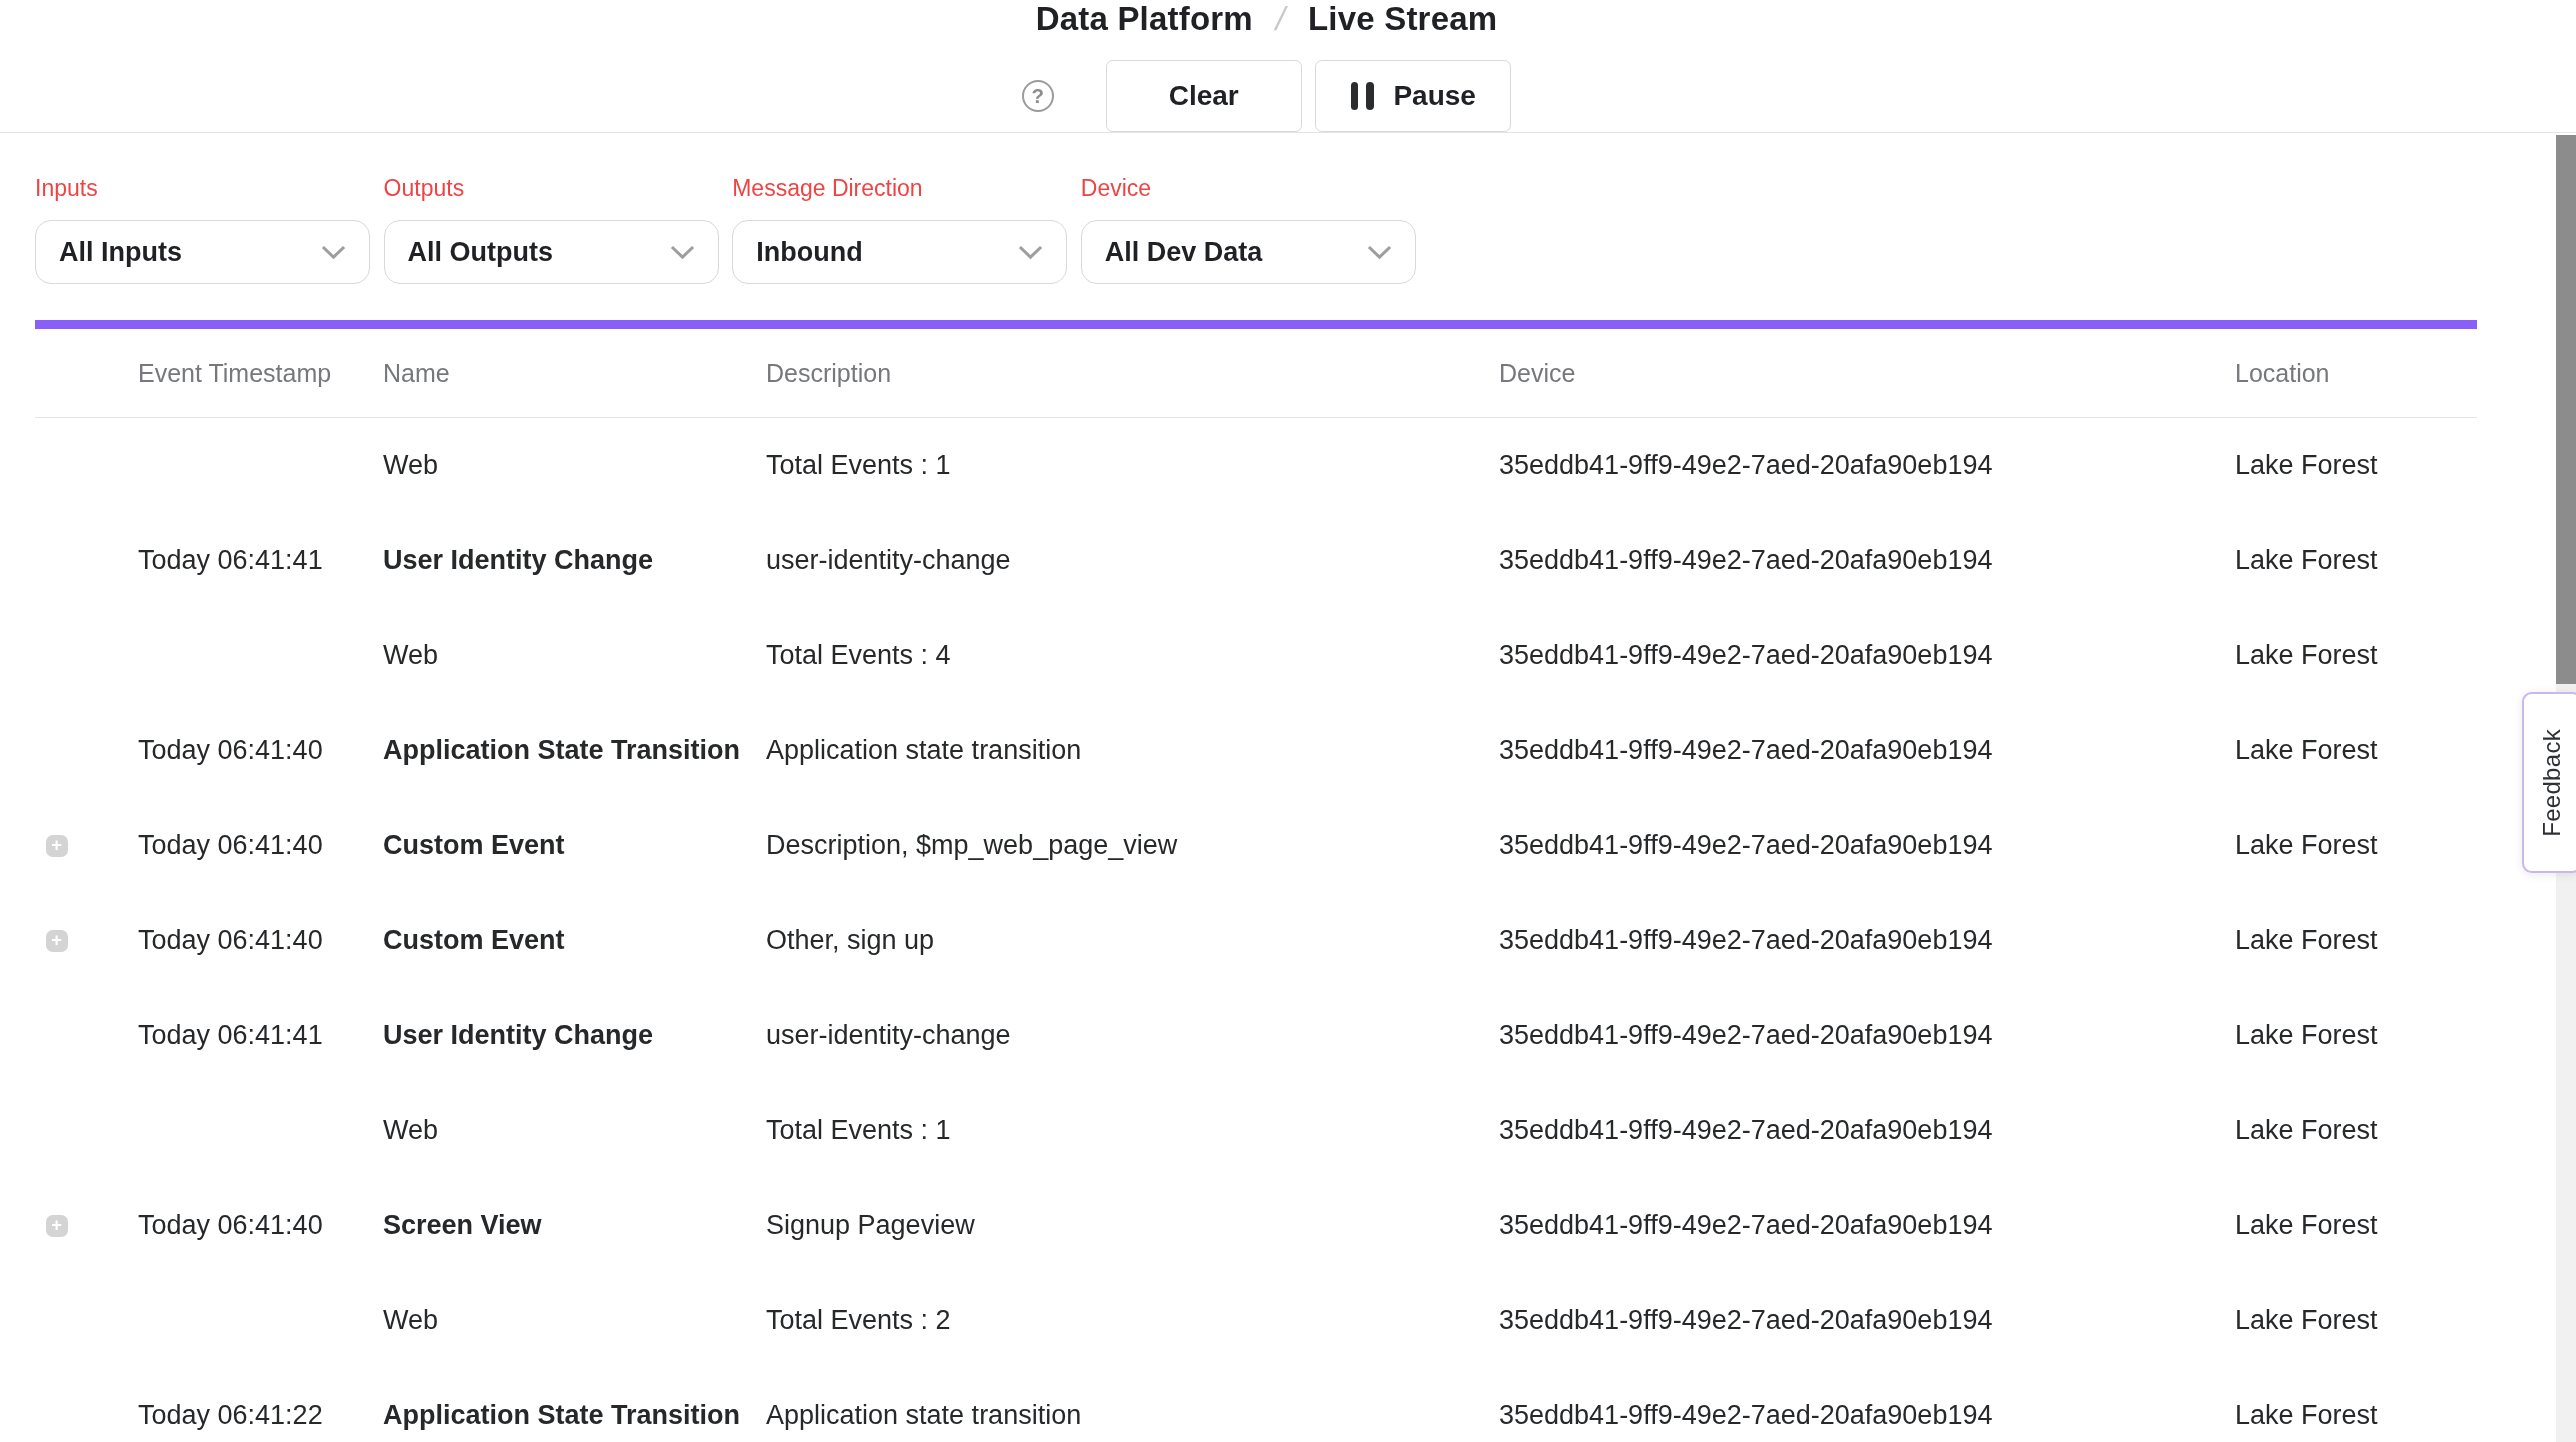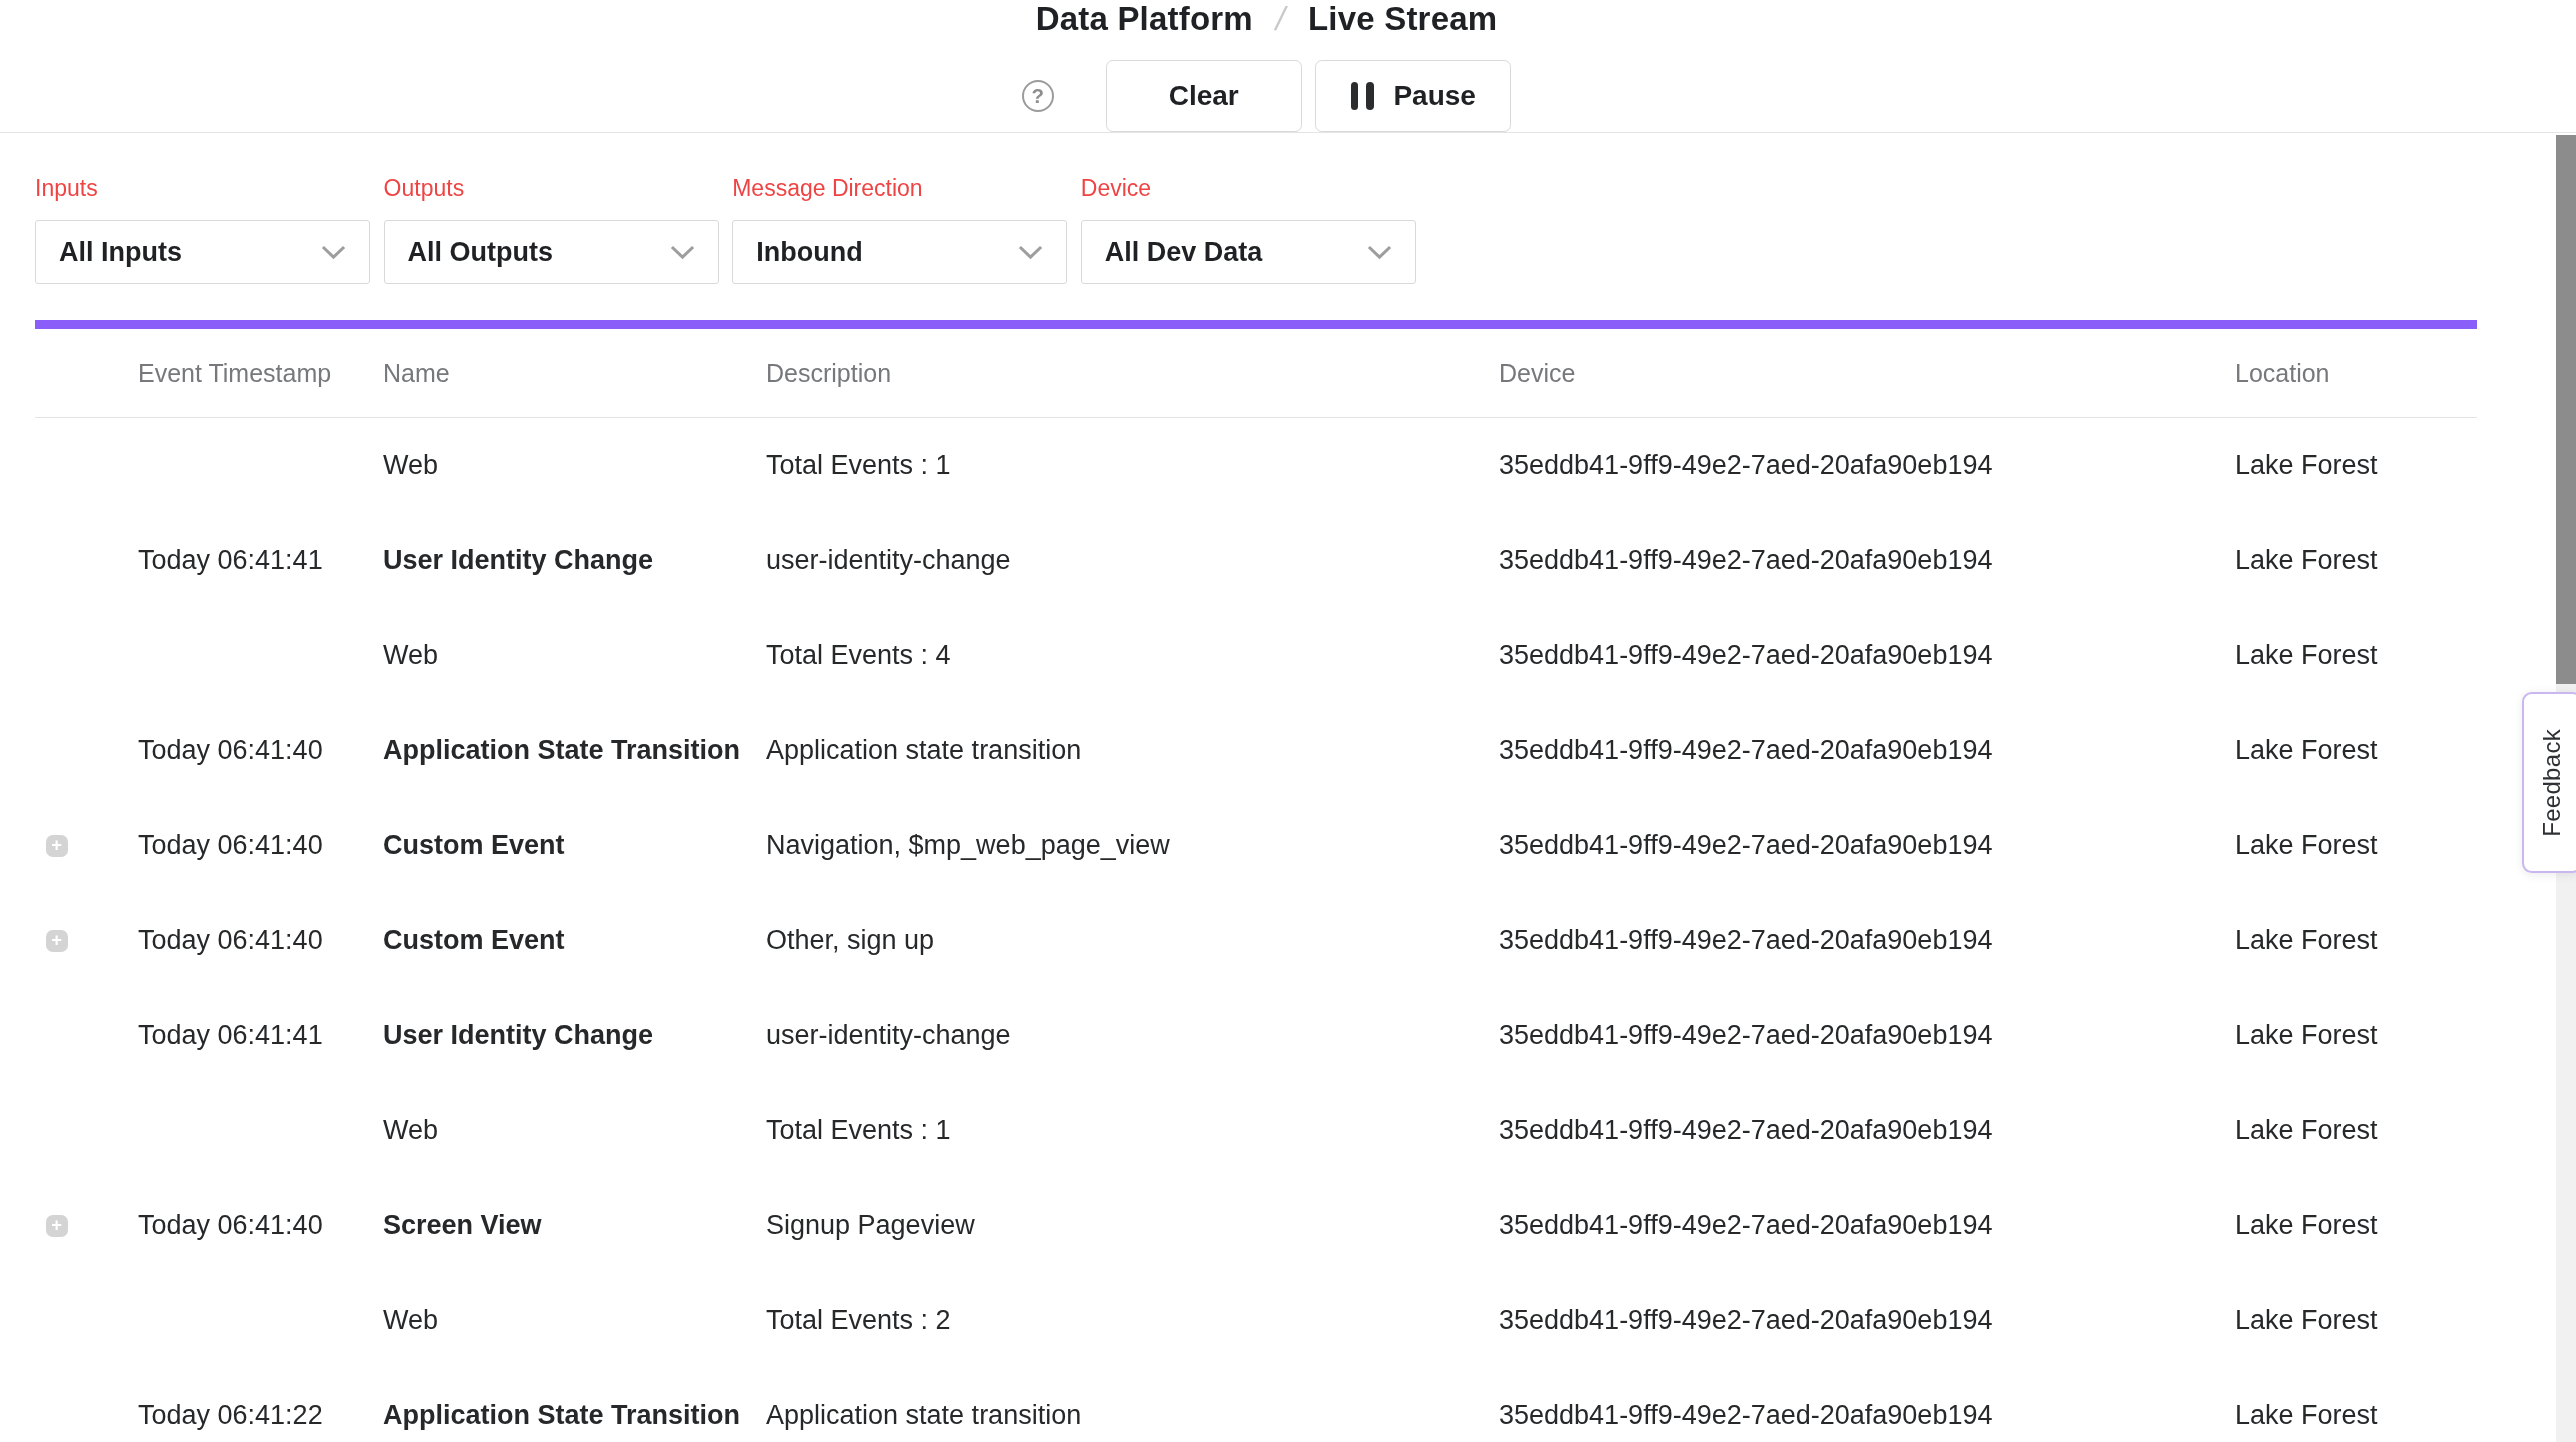--- a/index.html
+++ b/index.html
@@ -25,21 +25,21 @@
   .btn-pause { width: 196px; }
   .pause-glyph { display: inline-flex; margin-right: 19.4px; }
   .pause-glyph i { display: block; width: 7.8px; height: 28px; background: #2a2c2e;
     border-radius: 3.9px; }
   .pause-glyph i + i { margin-left: 7.8px; }
 
   
   .filters { display: flex; padding: 44px 0 0 35px; }
   .filter-group { width: 335px; margin-right: 13.6px; }
   .filter-label { font-size: 23px; color: #ef4444; margin-bottom: 20.4px; line-height: 23px; }
-  .select { height: 64px; border: 1.9px solid #d9d9d9; border-radius: 3px; background: #fff;
+  .select { height: 64px; border: 1.9px solid #d9d9d9; border-radius: 16px; background: #fff;
     display: flex; align-items: center; justify-content: space-between; padding: 10px 23px;
     cursor: pointer; }
   .select-value { font-size: 27px; font-weight: 700; color: #1f2124; }
   .chevron svg { display: block; }
 
   
   .accent-bar { margin: 36px 0 0 35px; width: 2442px; height: 8.7px; background: #8a5ef8; }
 
   
   .table { margin-left: 35px; width: 2442px; }
@@ -203,21 +203,21 @@
   </div>
 
   <div class="trow">
     <div class="td">
       <button class="expand-btn">
             <span>+</span>
           </button>
     </div>
     <div class="td">Today 06:41:40</div>
     <div class="td bold">Custom Event</div>
-    <div class="td">Navigation, $mp_web_page_view</div>
+    <div class="td">Description, $mp_web_page_view</div>
     <div class="td">35eddb41-9ff9-49e2-7aed-20afa90eb194</div>
     <div class="td">Lake Forest</div>
   </div>
 
   <div class="trow">
     <div class="td">
       <button class="expand-btn">
             <span>+</span>
           </button>
     </div>

